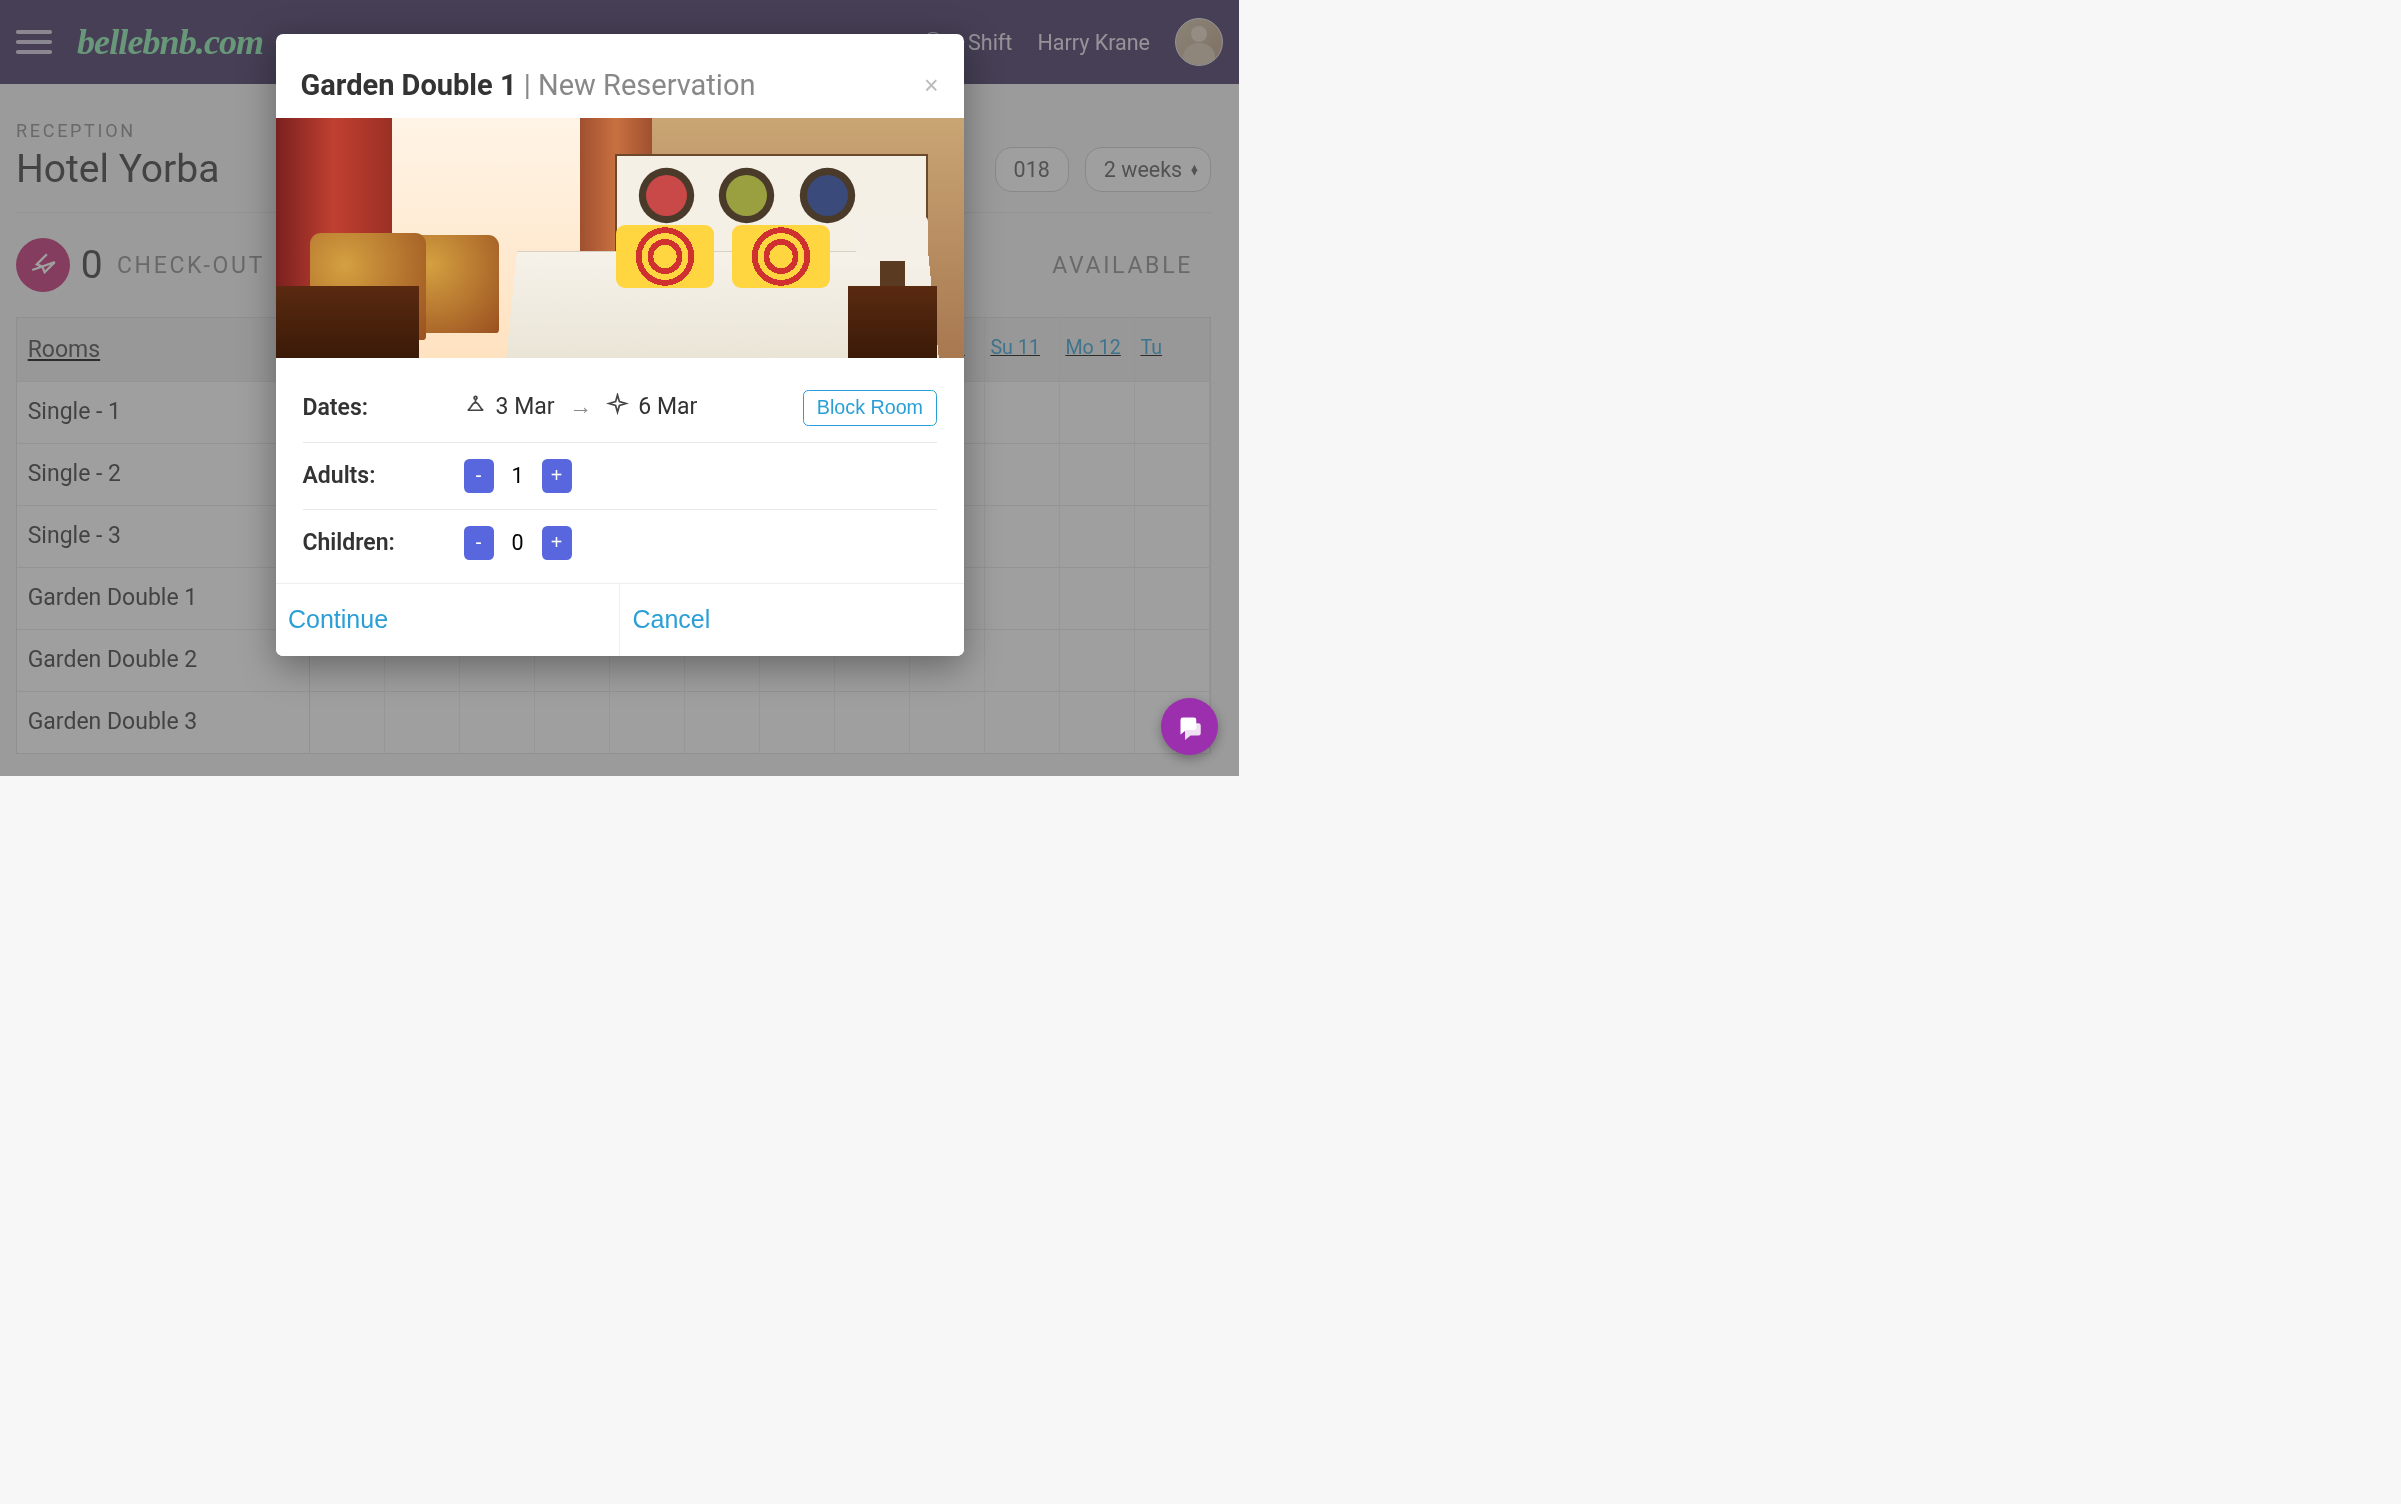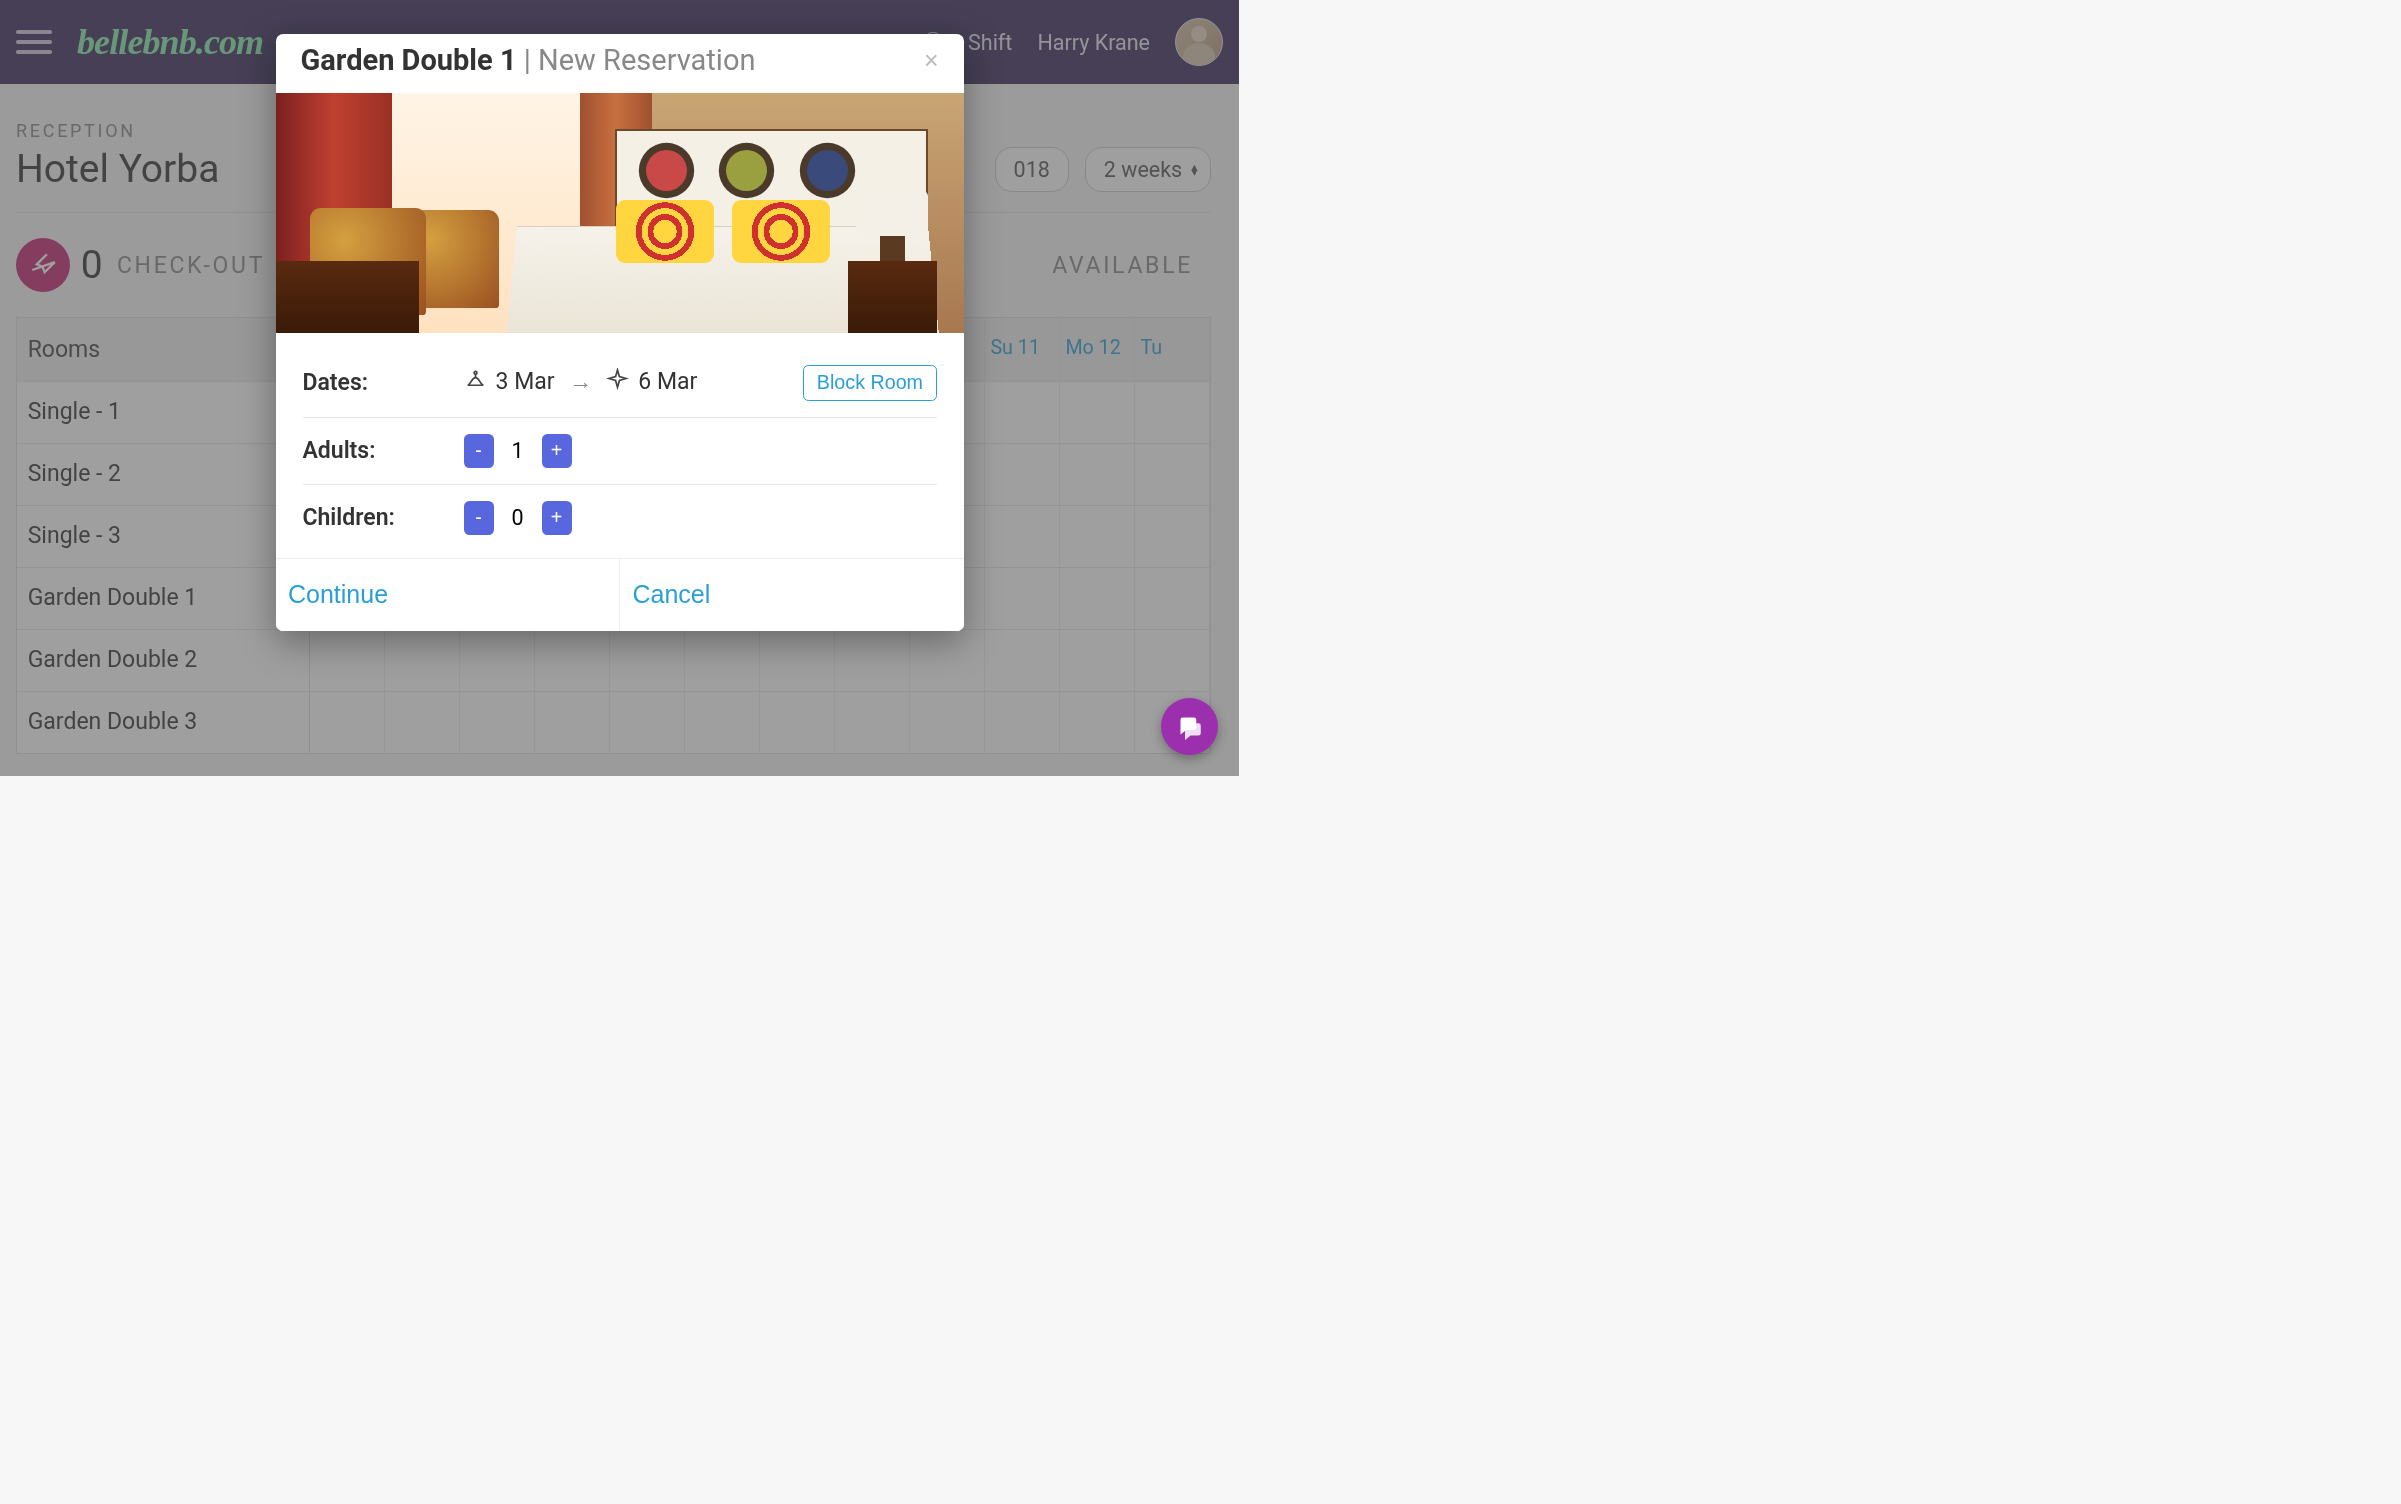--- a/index.html
+++ b/index.html
@@ -133,20 +133,21 @@
   .stat-circle svg { width: 27px; height: 27px; }
   .stat-number { font-size: 39px; color: #333; font-weight: 400; }
   .stat-label { font-size: 23px; color: #888; letter-spacing: 2.7px; margin-left: 3.6px;}
   .stat.available { margin-left: auto; margin-right: 18px;}
   .calendar {
     border: 0.9px solid #ddd;
   }
   .calendar-head {
     display: flex;
     background: #f0f0f0;
+    text-decoration: underline;
   }
   .room-col {
     width: 302px;
     padding: 18px 10.7px;
     font-size: 23px;
     color: #444;
     border-right: 0.9px solid #ddd;
     background: #f0f0f0;
   }
   .day-col {
@@ -187,21 +188,21 @@
   .modal {
     position: absolute;
     top: 34px; left: 50%; transform: translateX(-50%);
     width: 688px;
     background: #fff;
     border-radius: 7.2px;
     box-shadow: 0 10.7px 36px rgba(0,0,0,0.35);
     overflow: hidden;
   }
   .modal-header {
-    padding: 9px 25px 16px 25px;
+    padding: 34px 25px 16px 25px;
     display: flex;
     align-items: center;
     justify-content: space-between;
   }
   .modal-title {
     font-size: 29px;
     color: #333;
   }
   .modal-title .muted { color: #888; font-weight: 400; }
   .modal-close {

